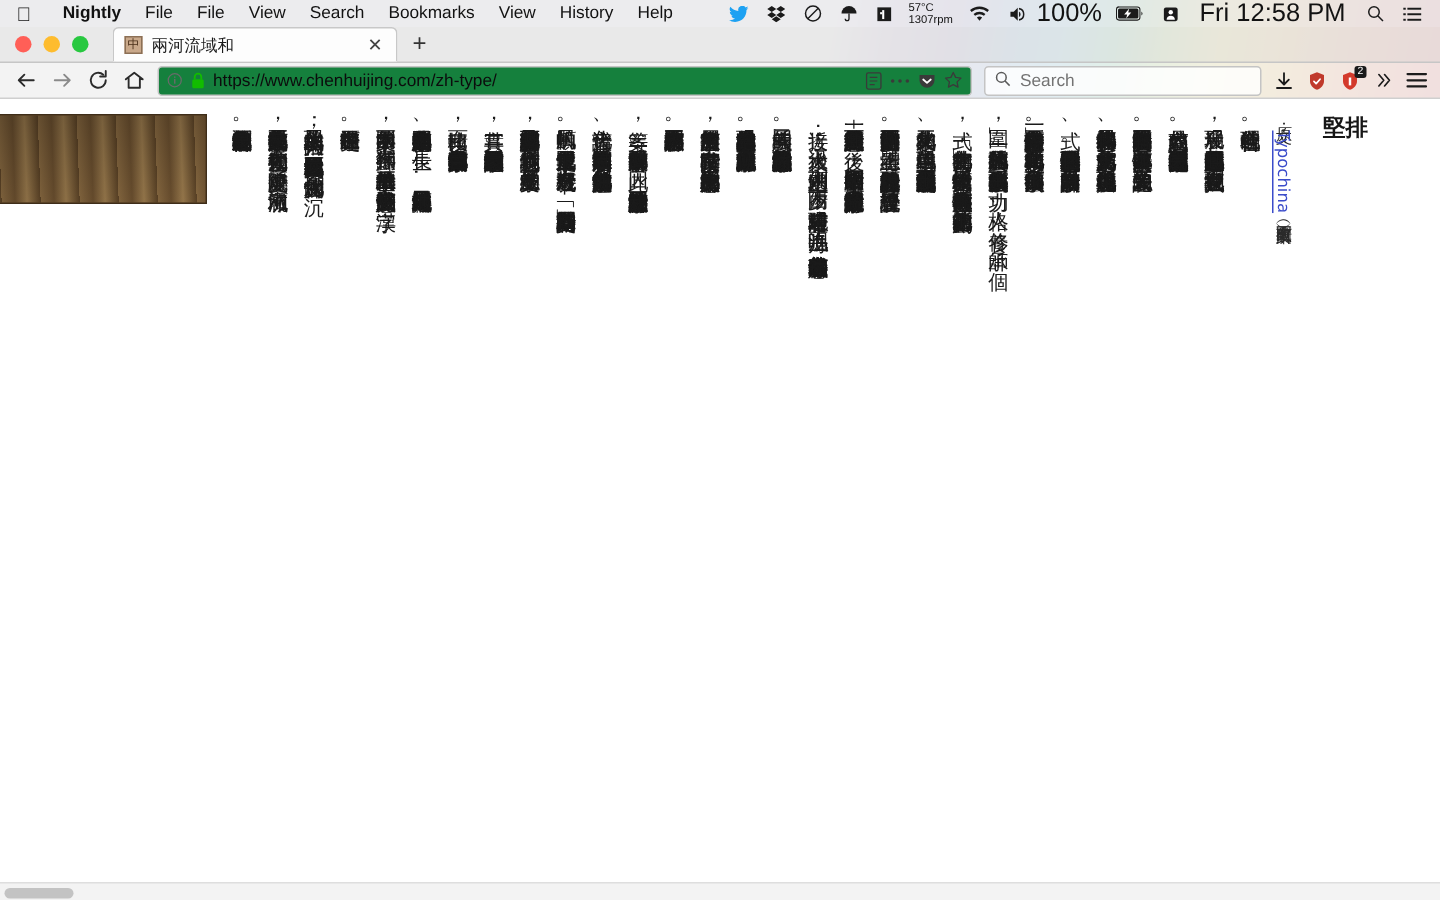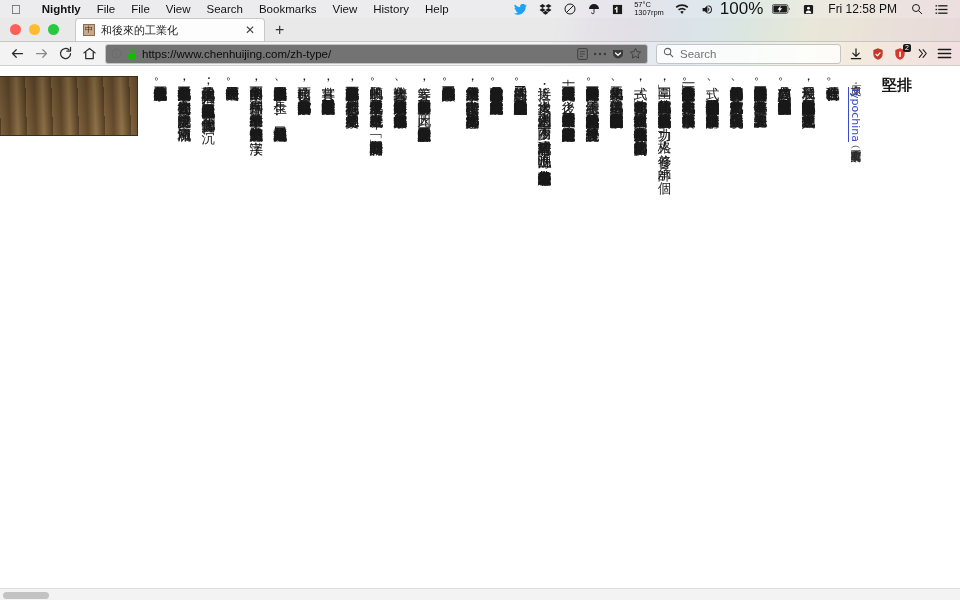--- a/index.html
+++ b/index.html
@@ -31,21 +31,21 @@
     z-index: 40;
   }
   #menubar .apple-logo { margin: 0 13px 0 11px; font-size: 13px; line-height: 1; }
   .menu-item { padding: 0 8px; white-space: nowrap; line-height: 18px; }
   .menu-item.bold { font-weight: bold; }
   #menubar-right { margin-left: auto; display: flex; align-items: center; gap: 0; padding-right: 6px; }
   .tray-icon { padding: 0 6px; display: flex; align-items: center; line-height: 1; }
   .tray-icon svg { display: block; }
   #fan-stats { font-size: 7.5px; line-height: 8px; text-align: left; padding: 0 5px; font-family: "Liberation Sans", sans-serif; }
   #battery-pct { font-size: 17px; padding-right: 3px; }
-  #clock { font-size: 12px; padding: 0 8px; white-space: nowrap; }
+  #clock { font-size: 17px; padding: 0 8px; white-space: nowrap; }
 
   
   #browser-window {
     position: absolute; top: 18px; left: 0; width: 960px; height: 582px;
     z-index: 50;
   }
 
   
   #tab-strip {
     height: 24px; background: rgba(232,232,232,0.92);
@@ -77,21 +77,21 @@
   
   #nav-toolbar {
     height: 24px; background: rgba(243,243,243,0.90);
     display: flex; align-items: center; gap: 0; padding: 0 5px;
     border-bottom: 1px solid #cfcfcf;
   }
   .nav-btn { width: 24px; height: 22px; display: flex; align-items: center; justify-content: center; color: #2b2b2b; }
   .nav-btn svg { display: block; }
   #urlbar {
     flex: 1; height: 20px; margin: 0 4px;
-    background: #737373; border: 1px solid #c4c4c4; border-radius: 3px;
+    background: #15803d; border: 1px solid #c4c4c4; border-radius: 3px;
     display: flex; align-items: center; gap: 5px; padding: 0 5px;
     font-size: 11.5px; color: #0c0c0d; overflow: hidden;
   }
   #urlbar .url-text { flex: 1; white-space: nowrap; overflow: hidden; }
   .url-icon { display: flex; align-items: center; flex: none; }
   #searchbar {
     width: 185px; height: 20px; margin: 0 4px;
     background: rgba(255,255,255,0.82); border: 1px solid #c4c4c4; border-radius: 3px;
     display: flex; align-items: center; gap: 6px; padding: 5px 6px;
     font-size: 11.5px; color: #737373;
@@ -255,21 +255,21 @@
 <div id="browser-window">
 
   <div id="tab-strip">
     <div id="traffic-lights">
       <span class="tl red"></span>
       <span class="tl yellow"></span>
       <span class="tl green"></span>
     </div>
     <div class="browser-tab">
       <span class="tab-favicon">中</span>
-      <span class="tab-title">和後來的工業化</span>
+      <span class="tab-title">兩河流域和</span>
       <span class="tab-close">✕</span>
     </div>
     <div id="new-tab-btn">+</div>
   </div>
 
   <div id="nav-toolbar">
     <span class="nav-btn">
       <svg width="15" height="15" viewBox="0 0 24 24">
           <path d="M20 12H4M10 6l-6 6 6 6" fill="none" stroke="#2b2b2b" stroke-width="2" stroke-linecap="round" stroke-linejoin="round"></path>
         </svg>

